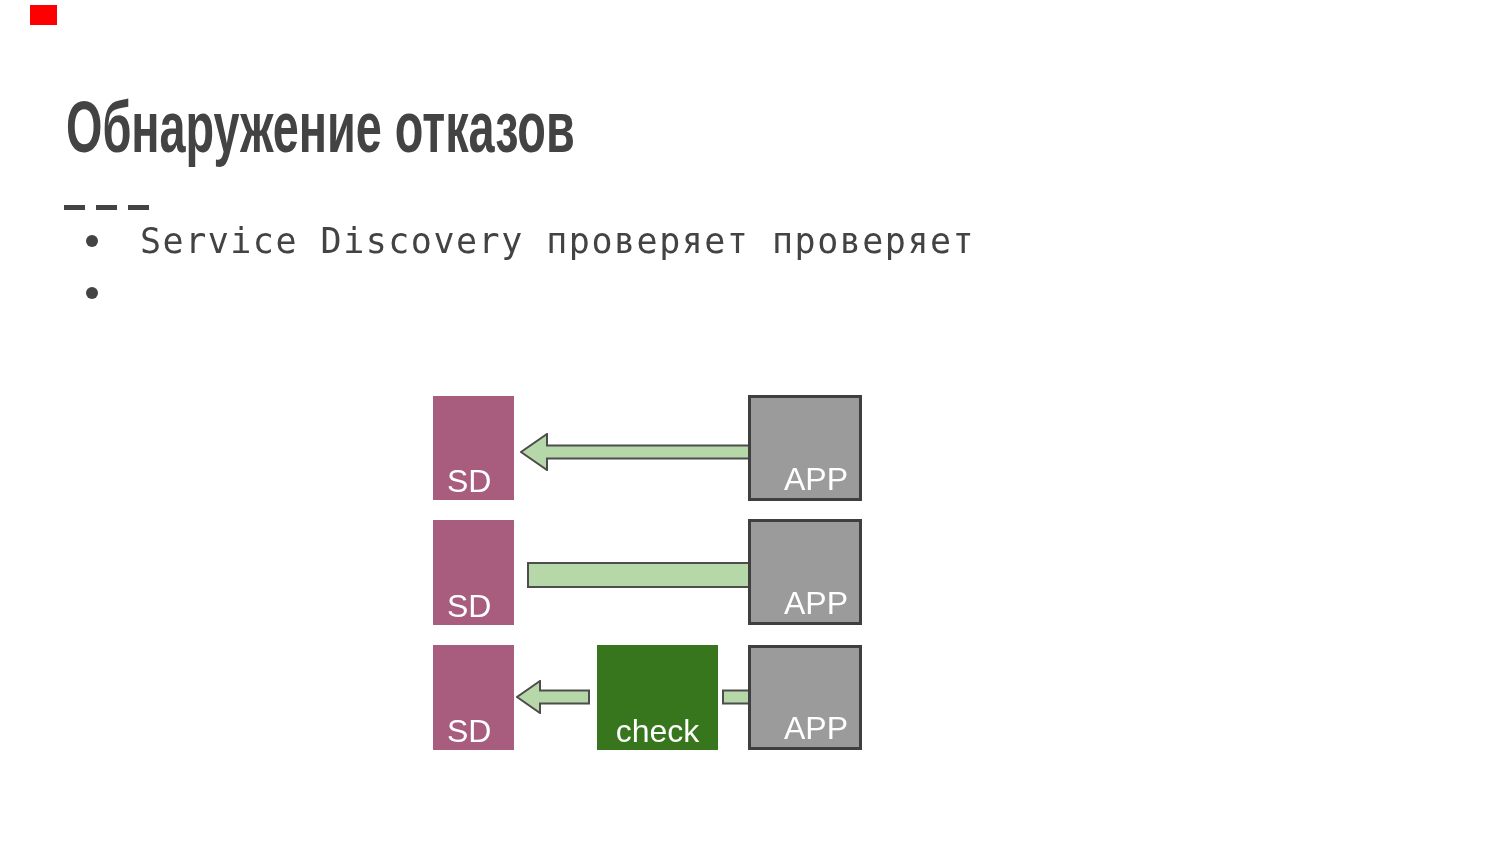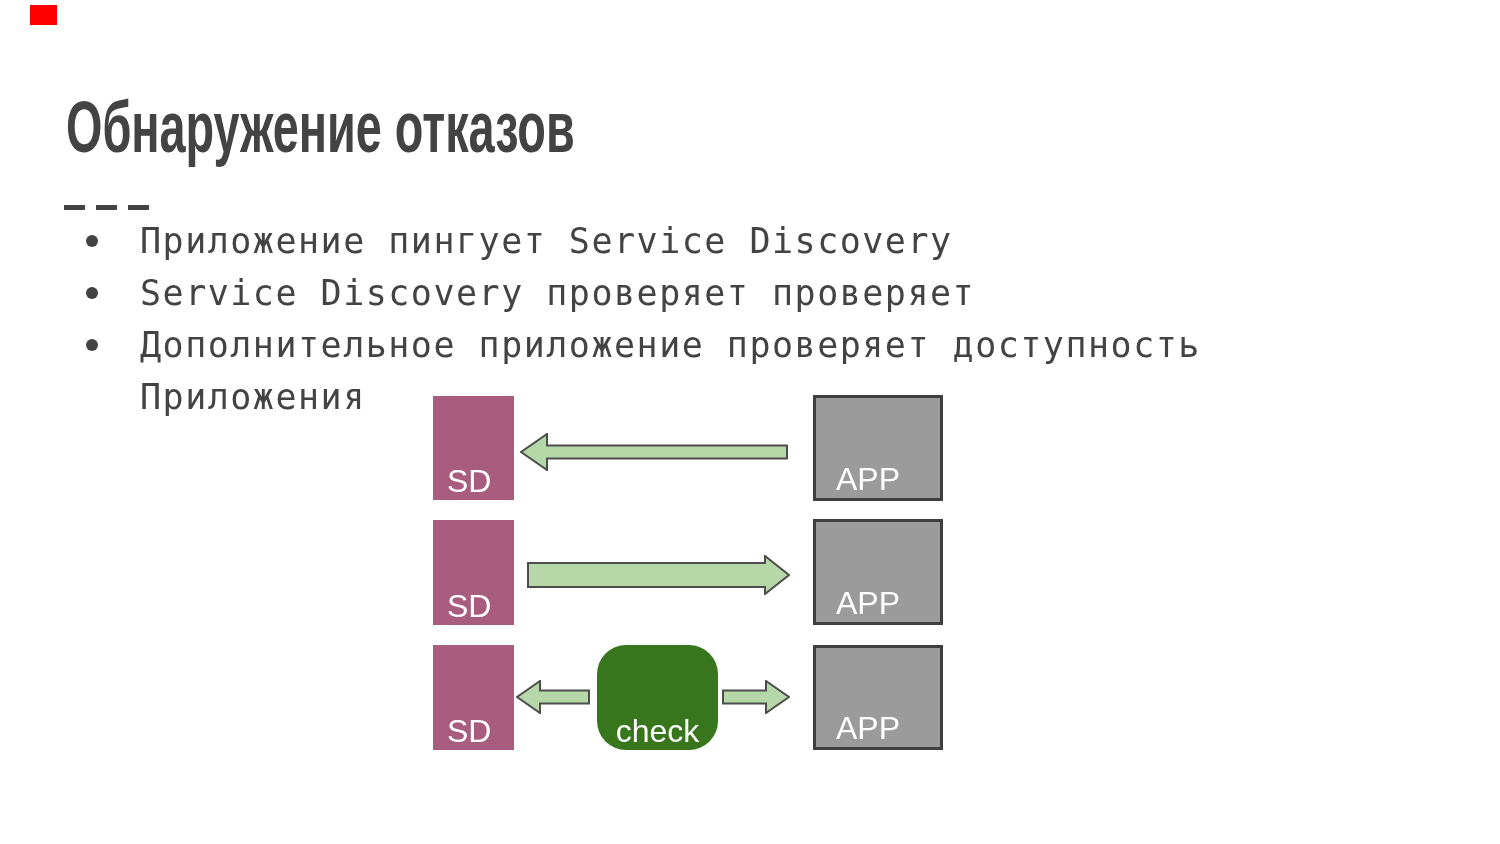--- a/index.html
+++ b/index.html
@@ -52,23 +52,23 @@
 
   
   .dbox{
     position:absolute;
     box-sizing:border-box;
     color:#ffffff;
     font-size:32px;
     display:flex;align-items:flex-end;
   }
   .sd-box{left:433px;width:81px;background:var(--sd,#a85c7e);padding-left:14px;}
-  .app-box{left:813px;width:130px;background:var(--app-fill,#9b9b9b);
-    border:3px solid var(--app-border,#3f3f3f);padding-left:20px;}
-  .check-box{left:597px;width:121px;background:var(--check,#38761d);justify-content:center;border-radius:29px;}
+  .app-box{left:748px;width:114px;background:var(--app-fill,#9b9b9b);
+    border:3px solid var(--app-border,#3f3f3f);padding-left:33px;}
+  .check-box{left:597px;width:121px;background:var(--check,#38761d);justify-content:center;}
 
   .row1{top:396px;height:104px;}
   .row2{top:520px;height:105px;}
   .row3{top:645px;height:105px;}
 
   .arrow{position:absolute;}
   .arrow polygon{fill:var(--arrow-fill,#b6d7a8);stroke:var(--arrow-stroke,#4d4d4d);stroke-width:2;stroke-linejoin:miter;}
 </style>
 </head>
 <body>
@@ -77,29 +77,24 @@
 
   <div class="red-indicator"></div>
 
   <h1 class="title">Обнаружение отказов</h1>
 
   <div class="divider"><span class="dash"></span><span class="dash"></span><span class="dash"></span></div>
 
   <ul class="bullets">
     <li>
       <span class="dot"></span>
-      <span>Приложение пингует Service Discovery</span>
-    </li>
-    <li>
-      <span class="dot"></span>
       <span>Service Discovery проверяет проверяет</span>
     </li>
     <li>
       <span class="dot"></span>
-      <span>Дополнительное приложение проверяет доступность Приложения</span>
     </li>
   </ul>
 
   <div class="dbox sd-box row1">
     <span>SD</span>
   </div>
   <svg class="arrow" style="left:520px;top:433px;" width="268" height="38" viewBox="0 0 268 38">
     <polygon points="267,12.5 27,12.5 27,1 1,19 27,37 27,25.5 267,25.5"></polygon>
   </svg>
   <div class="dbox app-box row1" style="top:395px;height:106px;">

